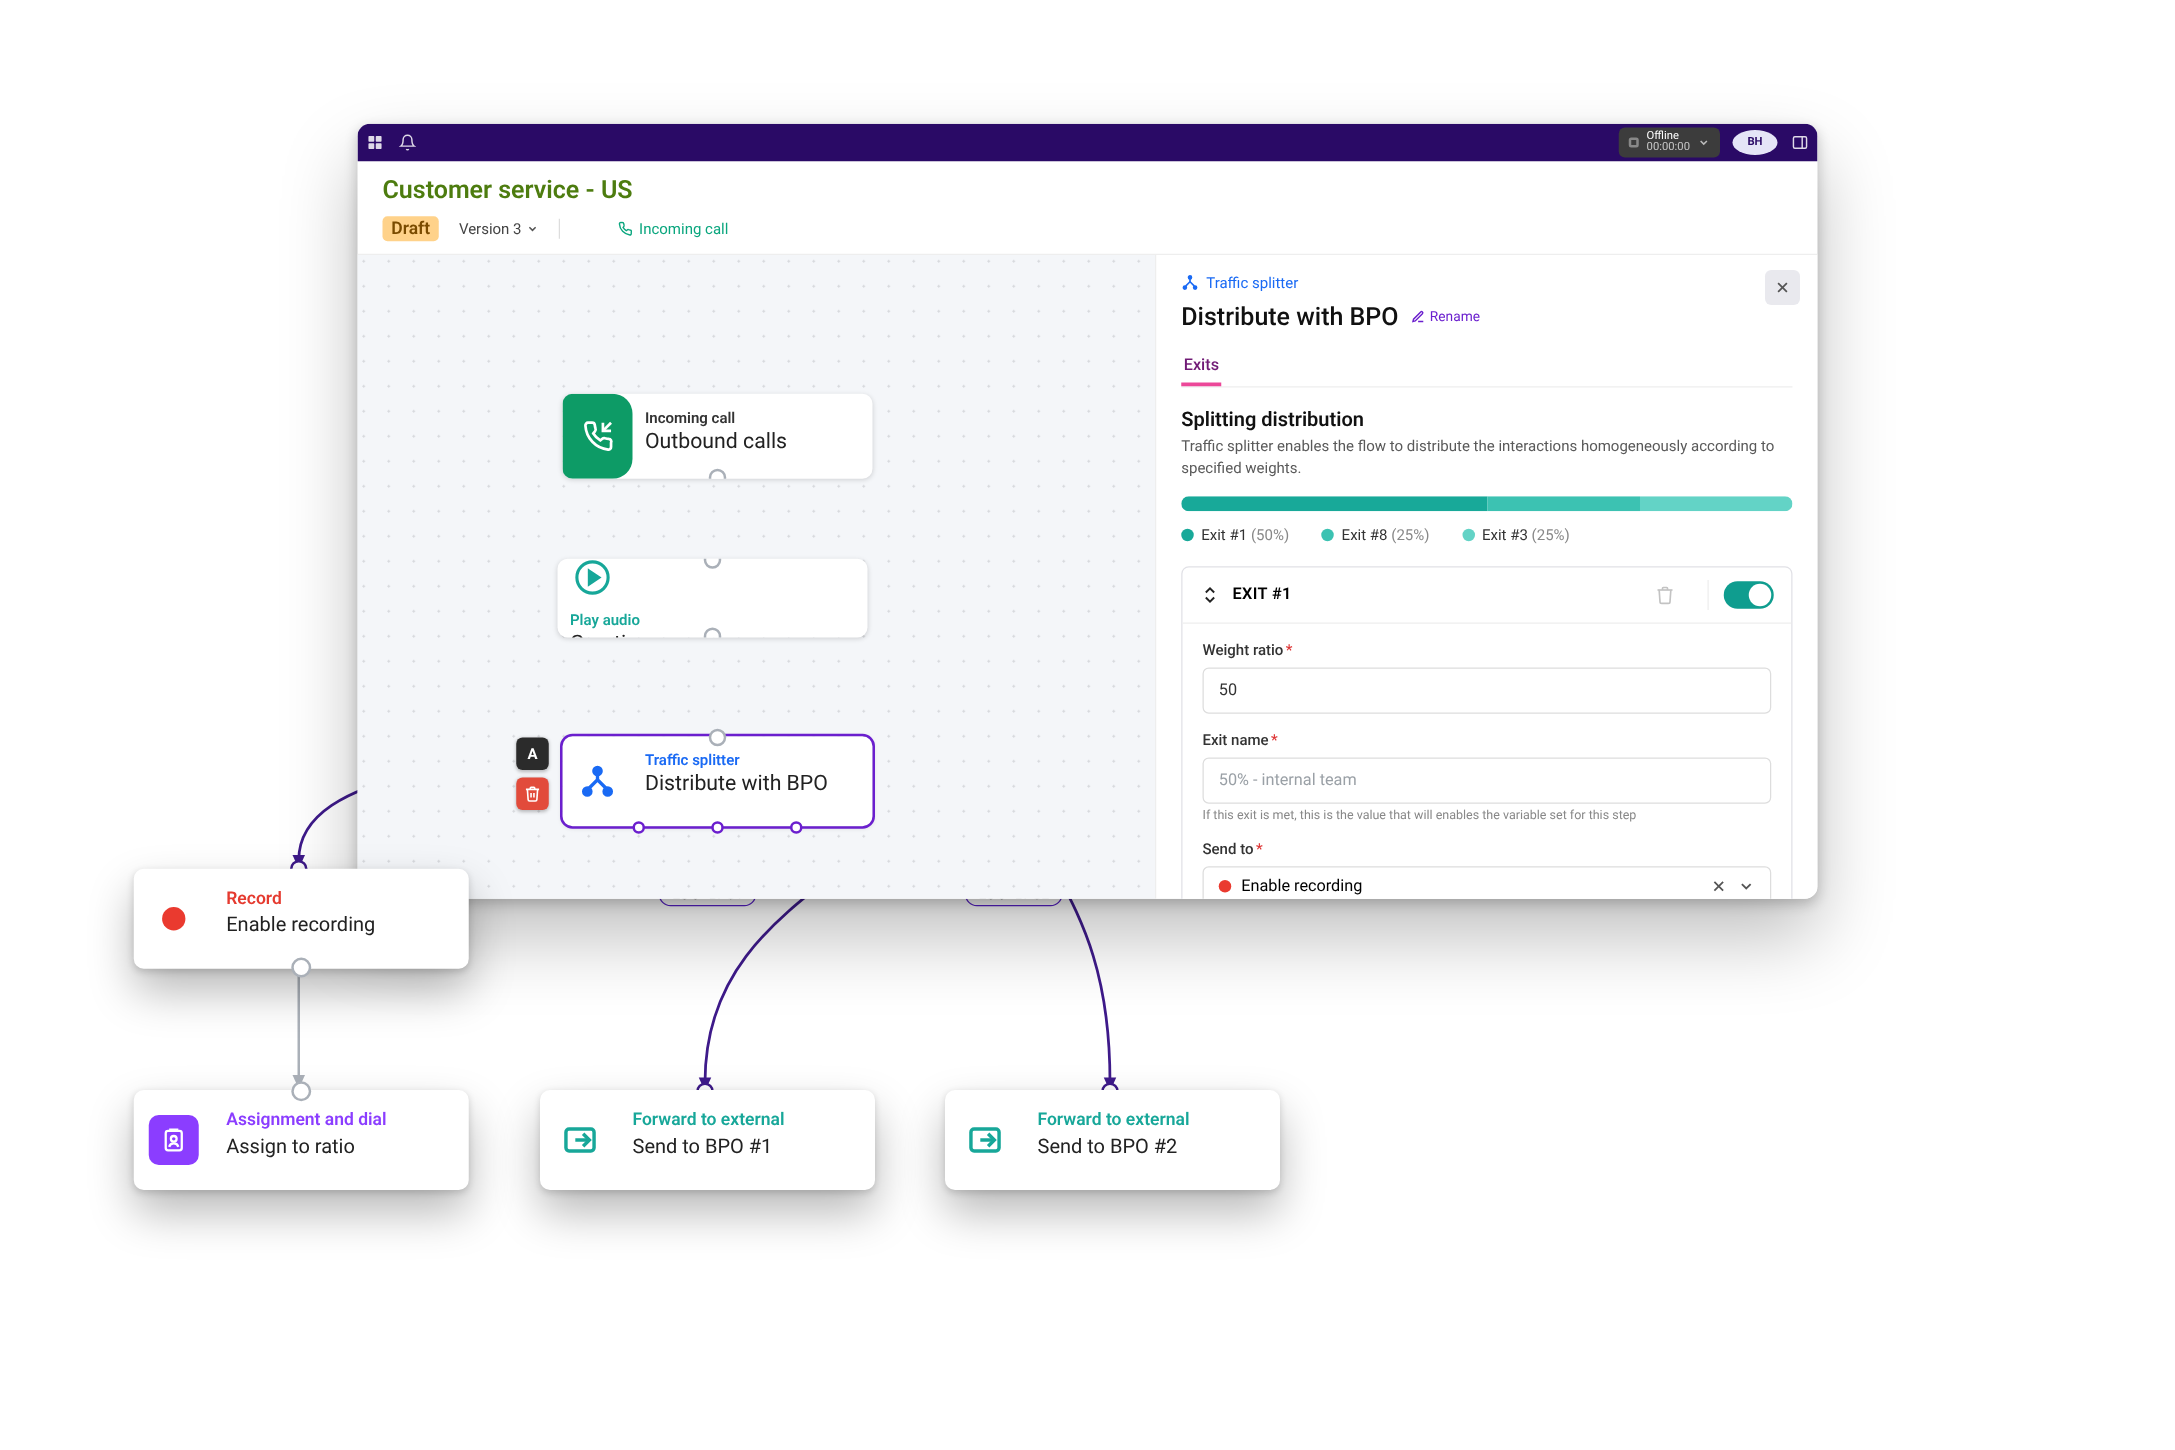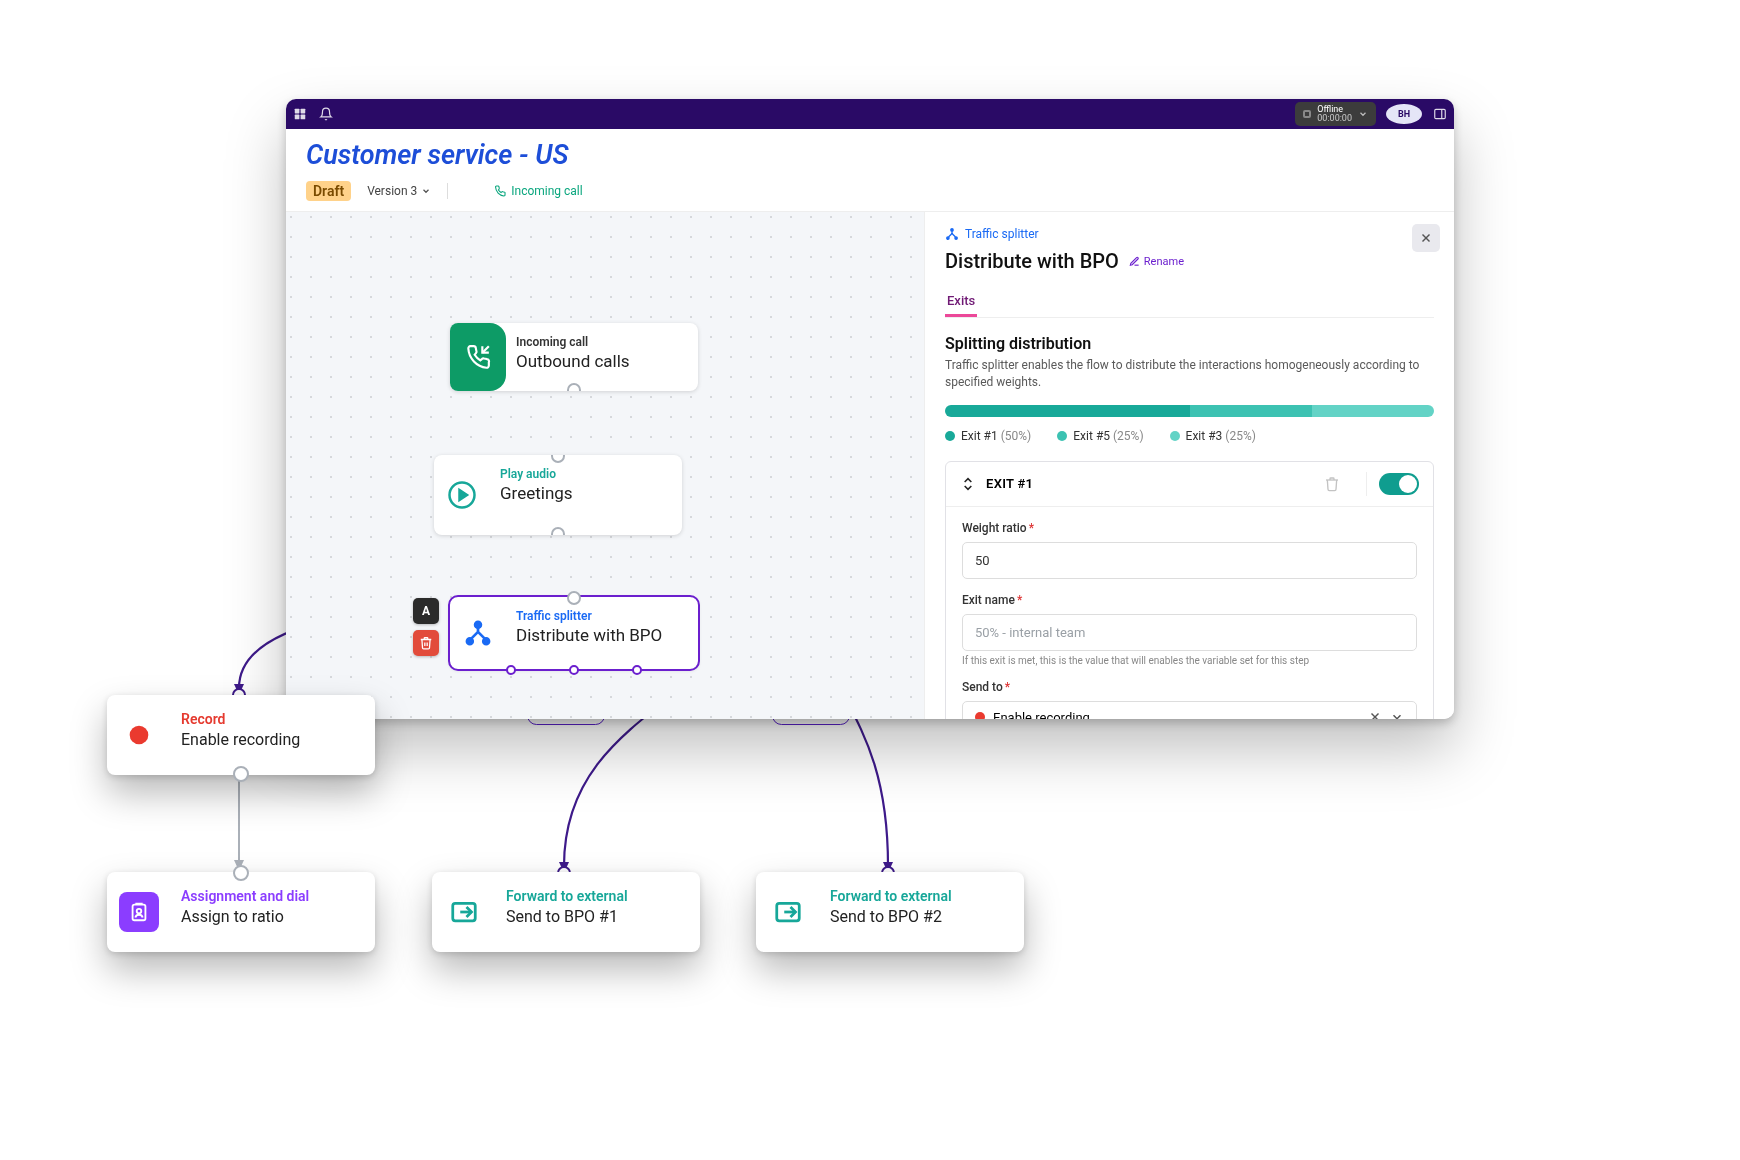--- a/index.html
+++ b/index.html
@@ -51,24 +51,23 @@
     background: #e5e5f7; color: #2a0a66;
     display: inline-flex; align-items: center; justify-content: center;
     font-size: 9px; font-weight: 700;
   }
 
   .page-header {
     padding: 10px 20px 0 20px;
     border-bottom: 1px solid #eee;
   }
   .page-title {
-    font-size: 27px;
+    font-size: 20px;
     font-weight: 600;
-    color: #1d4ed8;
-    font-style: italic;
+    color: #4d7c0f;
   }
   .page-sub {
     display: flex; align-items: center; gap: 16px;
     padding: 10px 0 10px 0;
     font-size: 12px;
   }
   .draft-badge {
     background: #ffd28a; color: #7a4b00;
     border-radius: 4px; padding: 2px 7px; font-size: 14px; font-weight: 600;
   }
@@ -373,21 +372,21 @@
             <polyline points="16 2 16 8 22 8"></polyline>
             <line x1="22" y1="2" x2="16" y2="8"></line>
           </svg>
       </div>
       <div class="txt">
         <div class="cap" style="color:#333">Incoming call</div>
         <div class="sub">Outbound calls</div>
       </div>
     </div>
 
-    <div class="node small-shadow port port-top" style="left:148px; top:243px; width:248px; height:80px;">
+    <div class="node small-shadow port port-top" style="left:160px; top:243px; width:248px; height:63px;flex-direction:column;">
       <div class="icon-slab slab-teal">
         <svg width="30" height="30" viewBox="0 0 24 24" fill="none" stroke="currentColor" stroke-width="2">
             <circle cx="12" cy="12" r="10"></circle>
             <polygon points="10 8 16 12 10 16 10 8" fill="currentColor"></polygon>
           </svg>
       </div>
       <div class="txt">
         <div class="cap cap-teal">Play audio</div>
         <div class="sub">Greetings</div>
       </div>
@@ -464,21 +463,21 @@
       <div class="section-d">Traffic splitter enables the flow to distribute the interactions homogeneously according to specified weights.</div>
 
       <div class="dist-bar">
         <div class="dist-a" style="flex:50"></div>
         <div class="dist-b" style="flex:25"></div>
         <div class="dist-c" style="flex:25"></div>
       </div>
 
       <div class="legend">
         <span><span class="dot" style="background:#18a999"></span><span>Exit #1</span> <span style="color:#888">(50%)</span></span>
-        <span><span class="dot" style="background:#3cc2b2"></span><span>Exit #5</span> <span style="color:#888">(25%)</span></span>
+        <span><span class="dot" style="background:#3cc2b2"></span><span>Exit #8</span> <span style="color:#888">(25%)</span></span>
         <span><span class="dot" style="background:#63d3c6"></span><span>Exit #3</span> <span style="color:#888">(25%)</span></span>
       </div>
 
       <div class="exit-card">
         <div class="exit-head">
           <span class="chev-updown">
             <svg width="16" height="16" viewBox="0 0 24 24" fill="none" stroke="#222" stroke-width="2.3">
                 <polyline points="7 9 12 4 17 9"></polyline>
                 <polyline points="7 15 12 20 17 15"></polyline>
               </svg>

